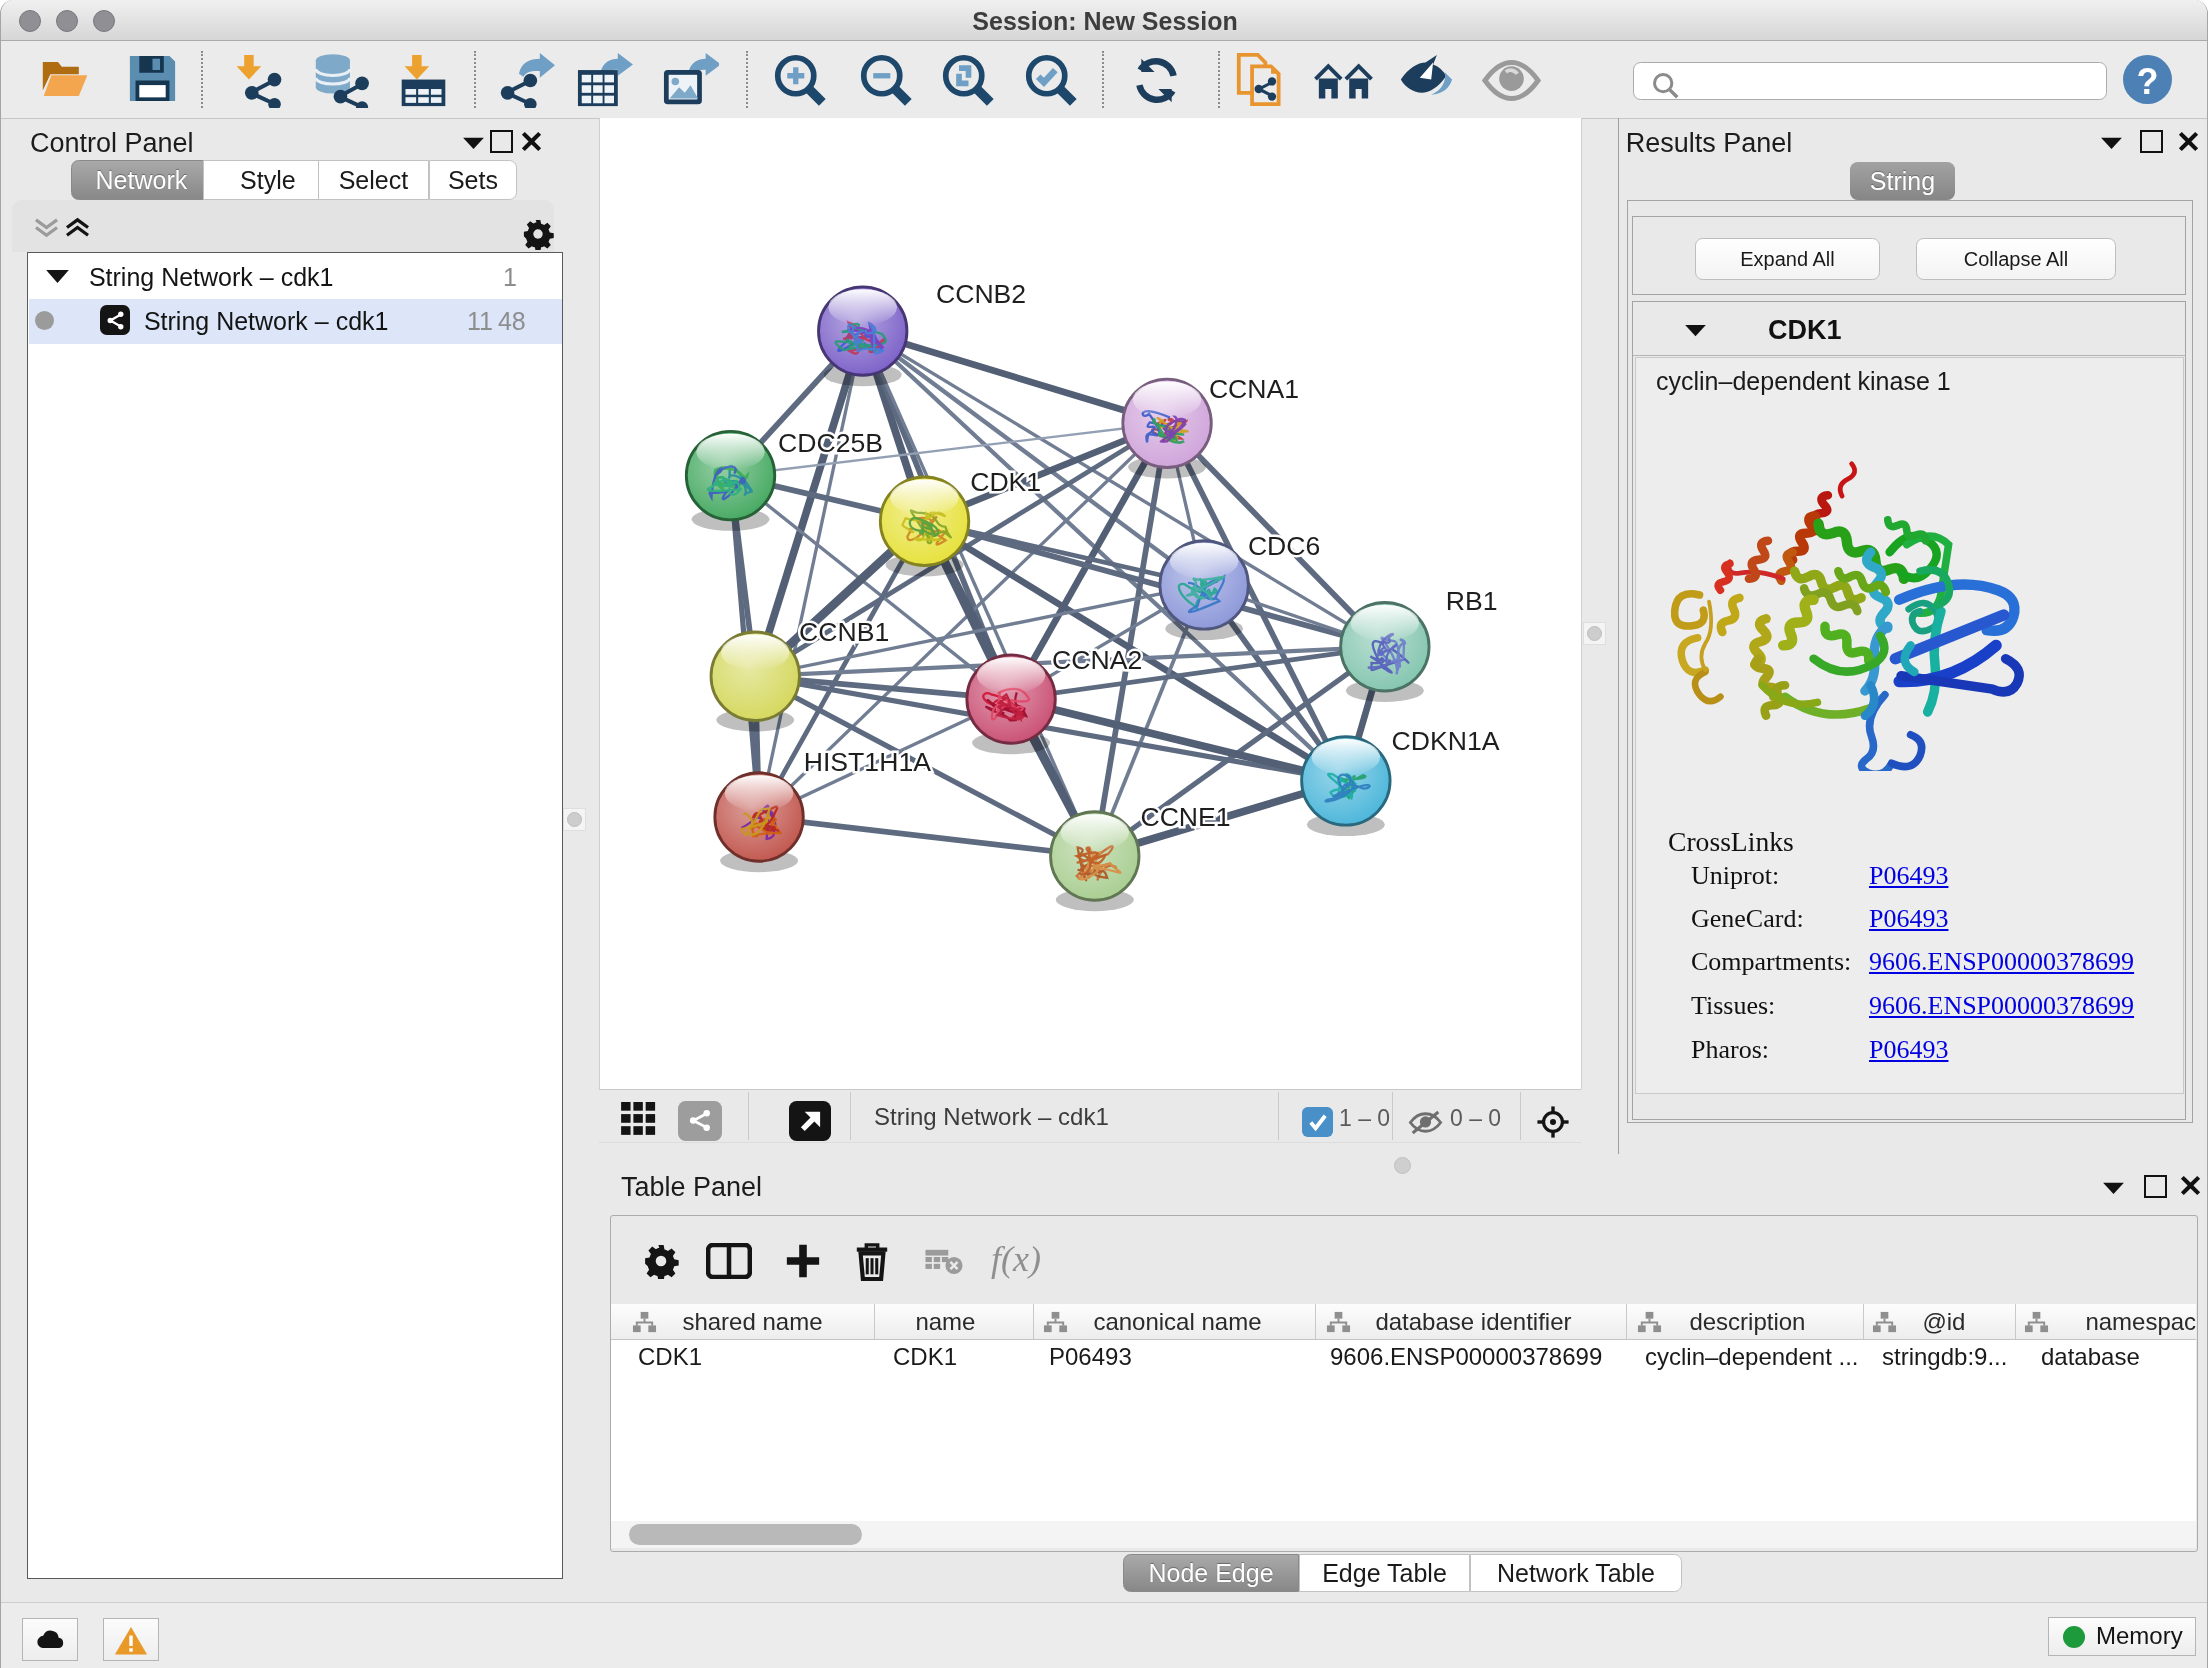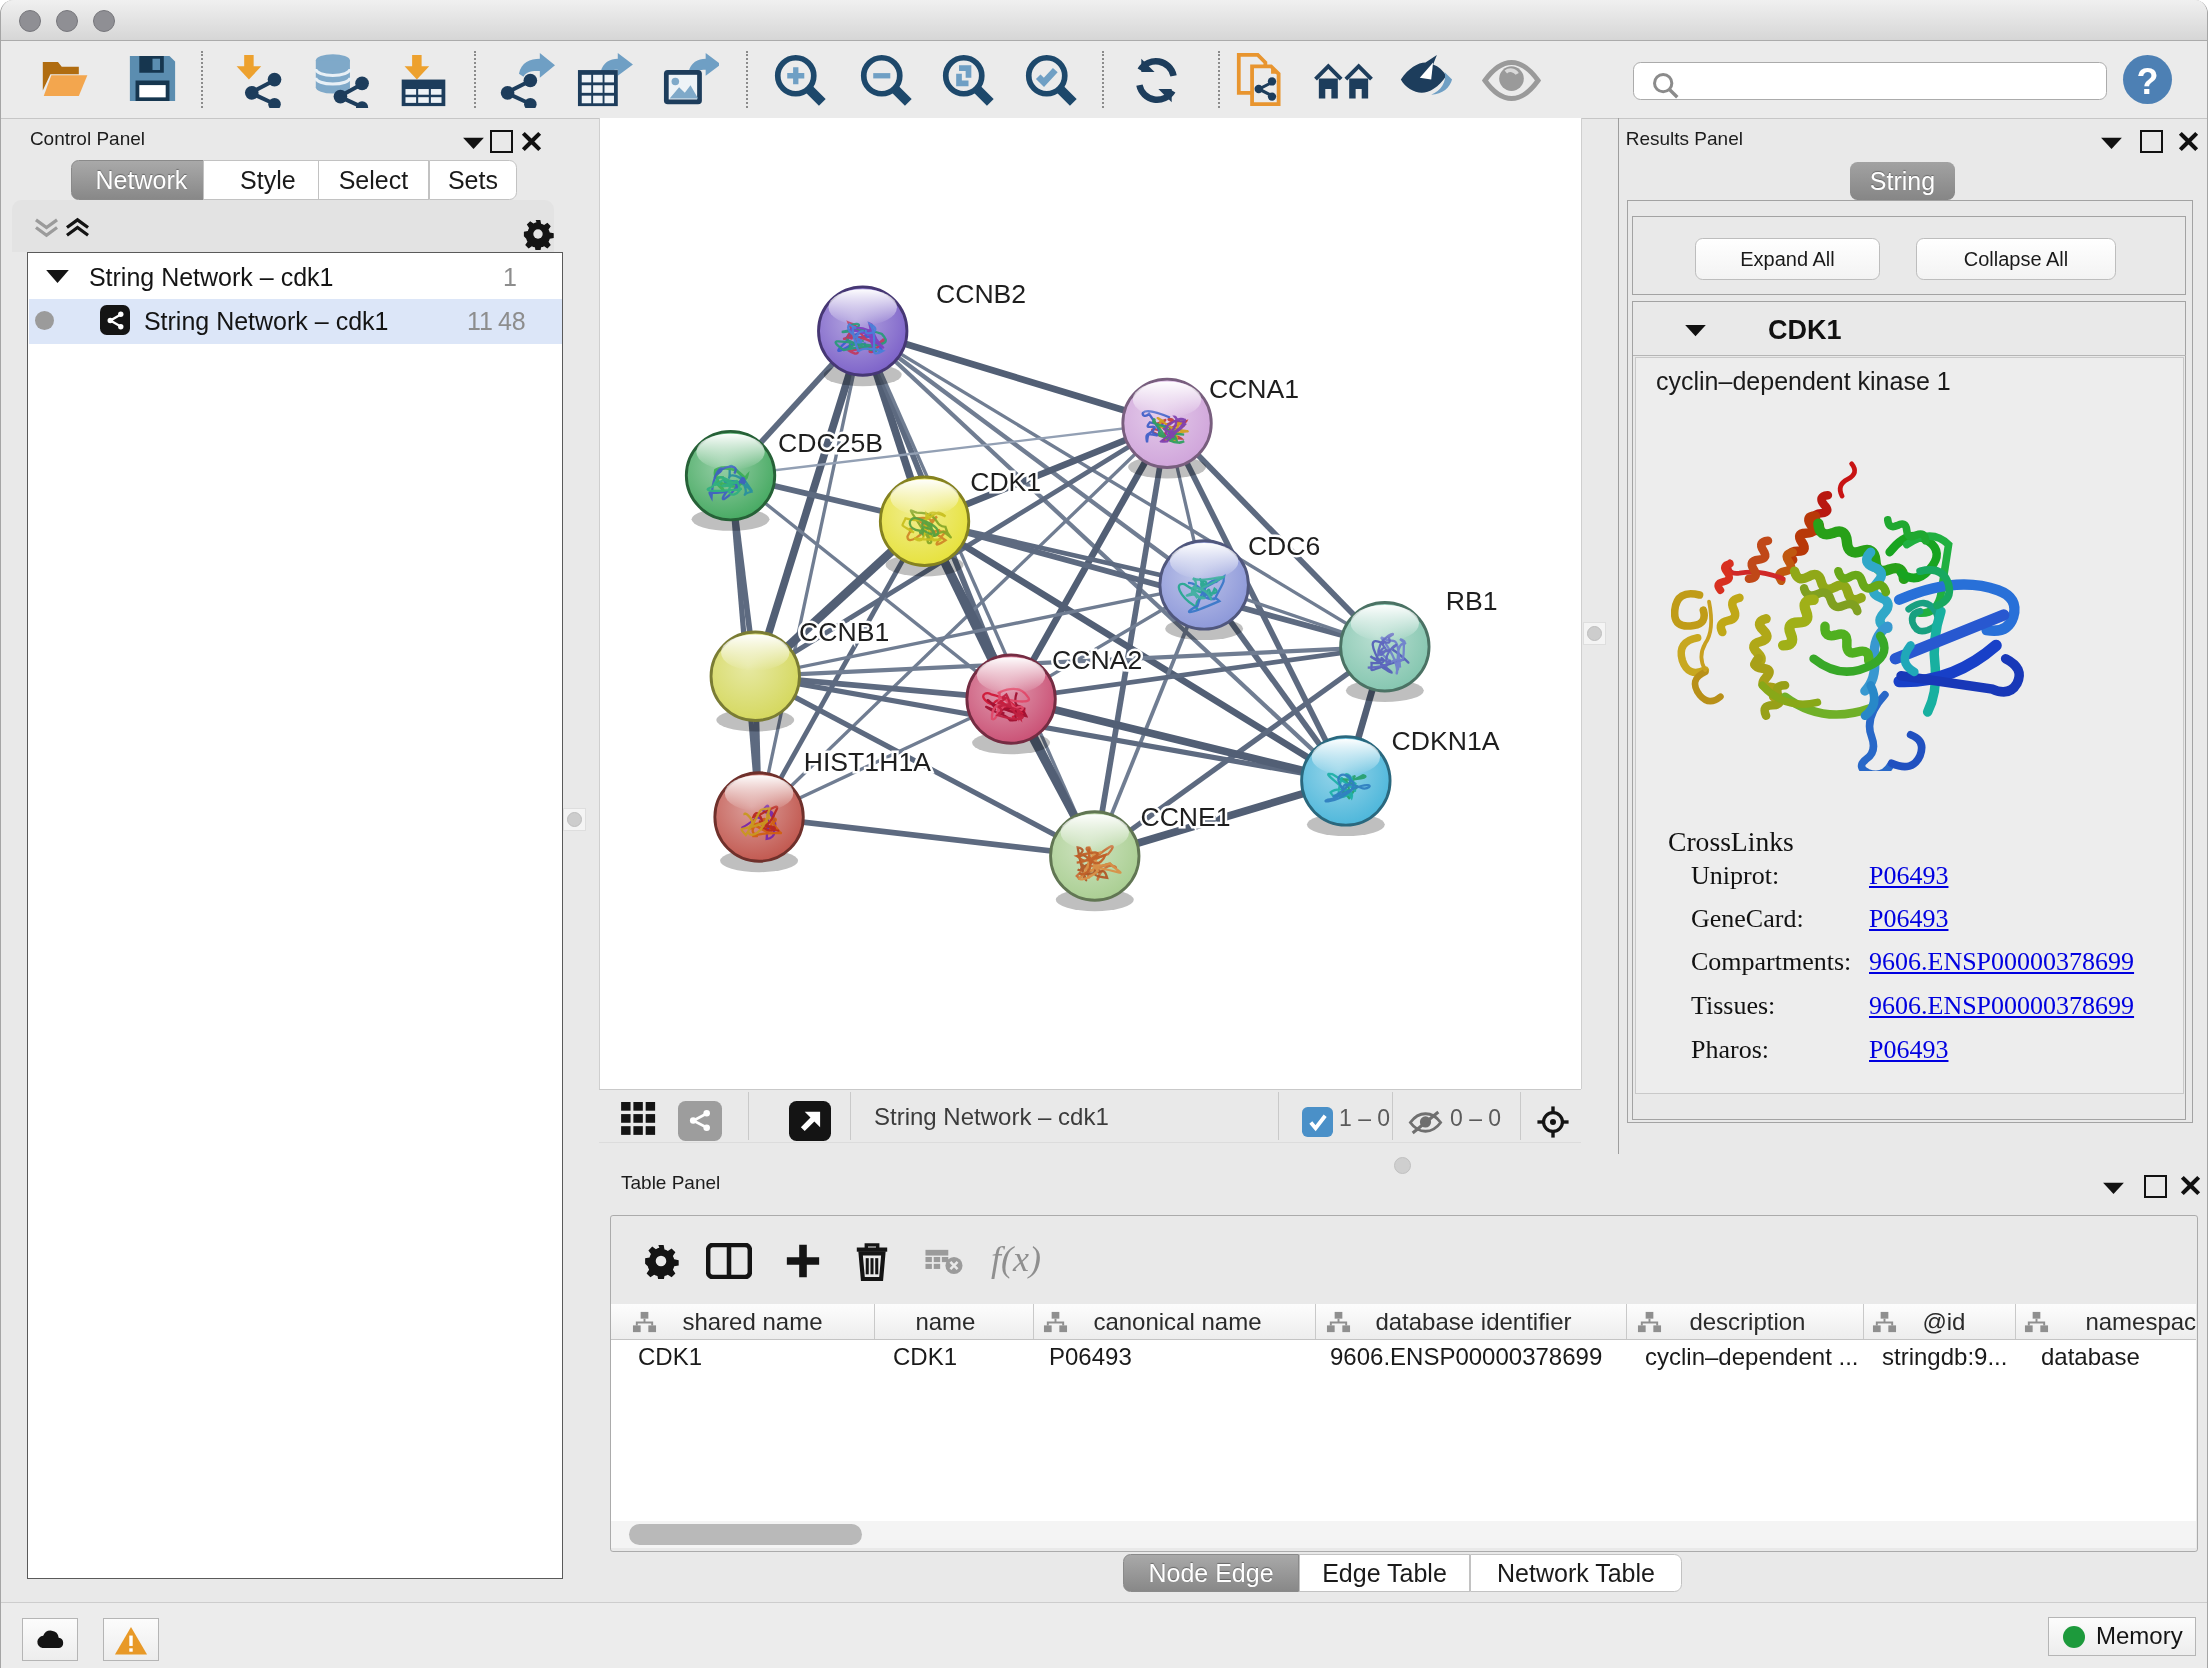--- a/index.html
+++ b/index.html
@@ -13,21 +13,21 @@
   #titlebar{left:0;top:0;width:2208px;height:40px;border-radius:13.3px 13.3px 0 0;
     background:linear-gradient(#f0f0f0,#d6d6d6);border-bottom:1px solid #ababab;}
   .tl{width:20px;height:20px;border-radius:50%;background:#8f8f94;border:1px solid #77777c;top:9.5px;}
   #title-text{width:2208px;top:6.7px;text-align:center;font-size:25px;color:#3d3d3d;font-weight:bold;}
   
   #toolbar{left:0;top:41px;width:2208px;height:77px;background:#ebebeb;border-bottom:1px solid #c6c6c6;}
   .tsep{top:9.5px;width:0px;height:57px;border-left:2.9px dotted #8b8b8b;}
   .ticon{top:12.4px;}
   #searchbox{left:1632px;top:21px;width:472px;height:36px;background:#fff;border:1.9px solid #ababab;border-radius:7.6px;}
   
-  .ptitle{font-size:19px;color:#1c1c1c;}
+  .ptitle{font-size:27px;color:#1c1c1c;}
   
   .tab{box-sizing:border-box;height:40px;border:1px solid #c2c2c2;background:#fff;
        font-size:25px;color:#1a1a1a;text-align:center;line-height:38px;}
   .tabsel{background:linear-gradient(#a9a9a9,#888);color:#fff;border-color:#8a8a8a;
        text-shadow:0 -1px 1px rgba(0,0,0,.35);}
   
   .btn{box-sizing:border-box;background:linear-gradient(#ffffff,#f3f3f3);border:1.4px solid #bdbdbd;border-radius:7.6px;
        font-size:20px;color:#1a1a1a;text-align:center;}
   
   .sunken{box-sizing:border-box;border:1.4px solid #a3a3a3;}
@@ -35,20 +35,21 @@
   a.xlink{color:#0000e0;text-decoration:underline;}
   
   .th{font-size:24px;color:#2a2a2a;text-align:right;}
   .td{font-size:24px;color:#1a1a1a;}
 </style>
 </head>
 <body>
 <div id="win">
 
   <div class="abs" id="titlebar"></div>
+  <div class="abs" id="title-text">Session: New Session</div>
   <div class="abs tl" style="left:18px;"></div>
   <div class="abs tl" style="left:55px;"></div>
   <div class="abs tl" style="left:92px;"></div>
 
   <div class="abs" id="toolbar">
     <svg class="abs" style="left:38px;top:15px;" width="55" height="48" viewBox="0 0 29 25">
       <path d="M2 3 h8 l2 2.5 h9 v4 H6 L2 18 Z" fill="#b06c10"></path>
       <path d="M6.5 10 h19 L21 21 H2.5 Z" fill="#f3a64e"></path>
     </svg>
     <svg class="abs" style="left:127px;top:13.3px;" width="49" height="49" viewBox="0 0 26 26">

